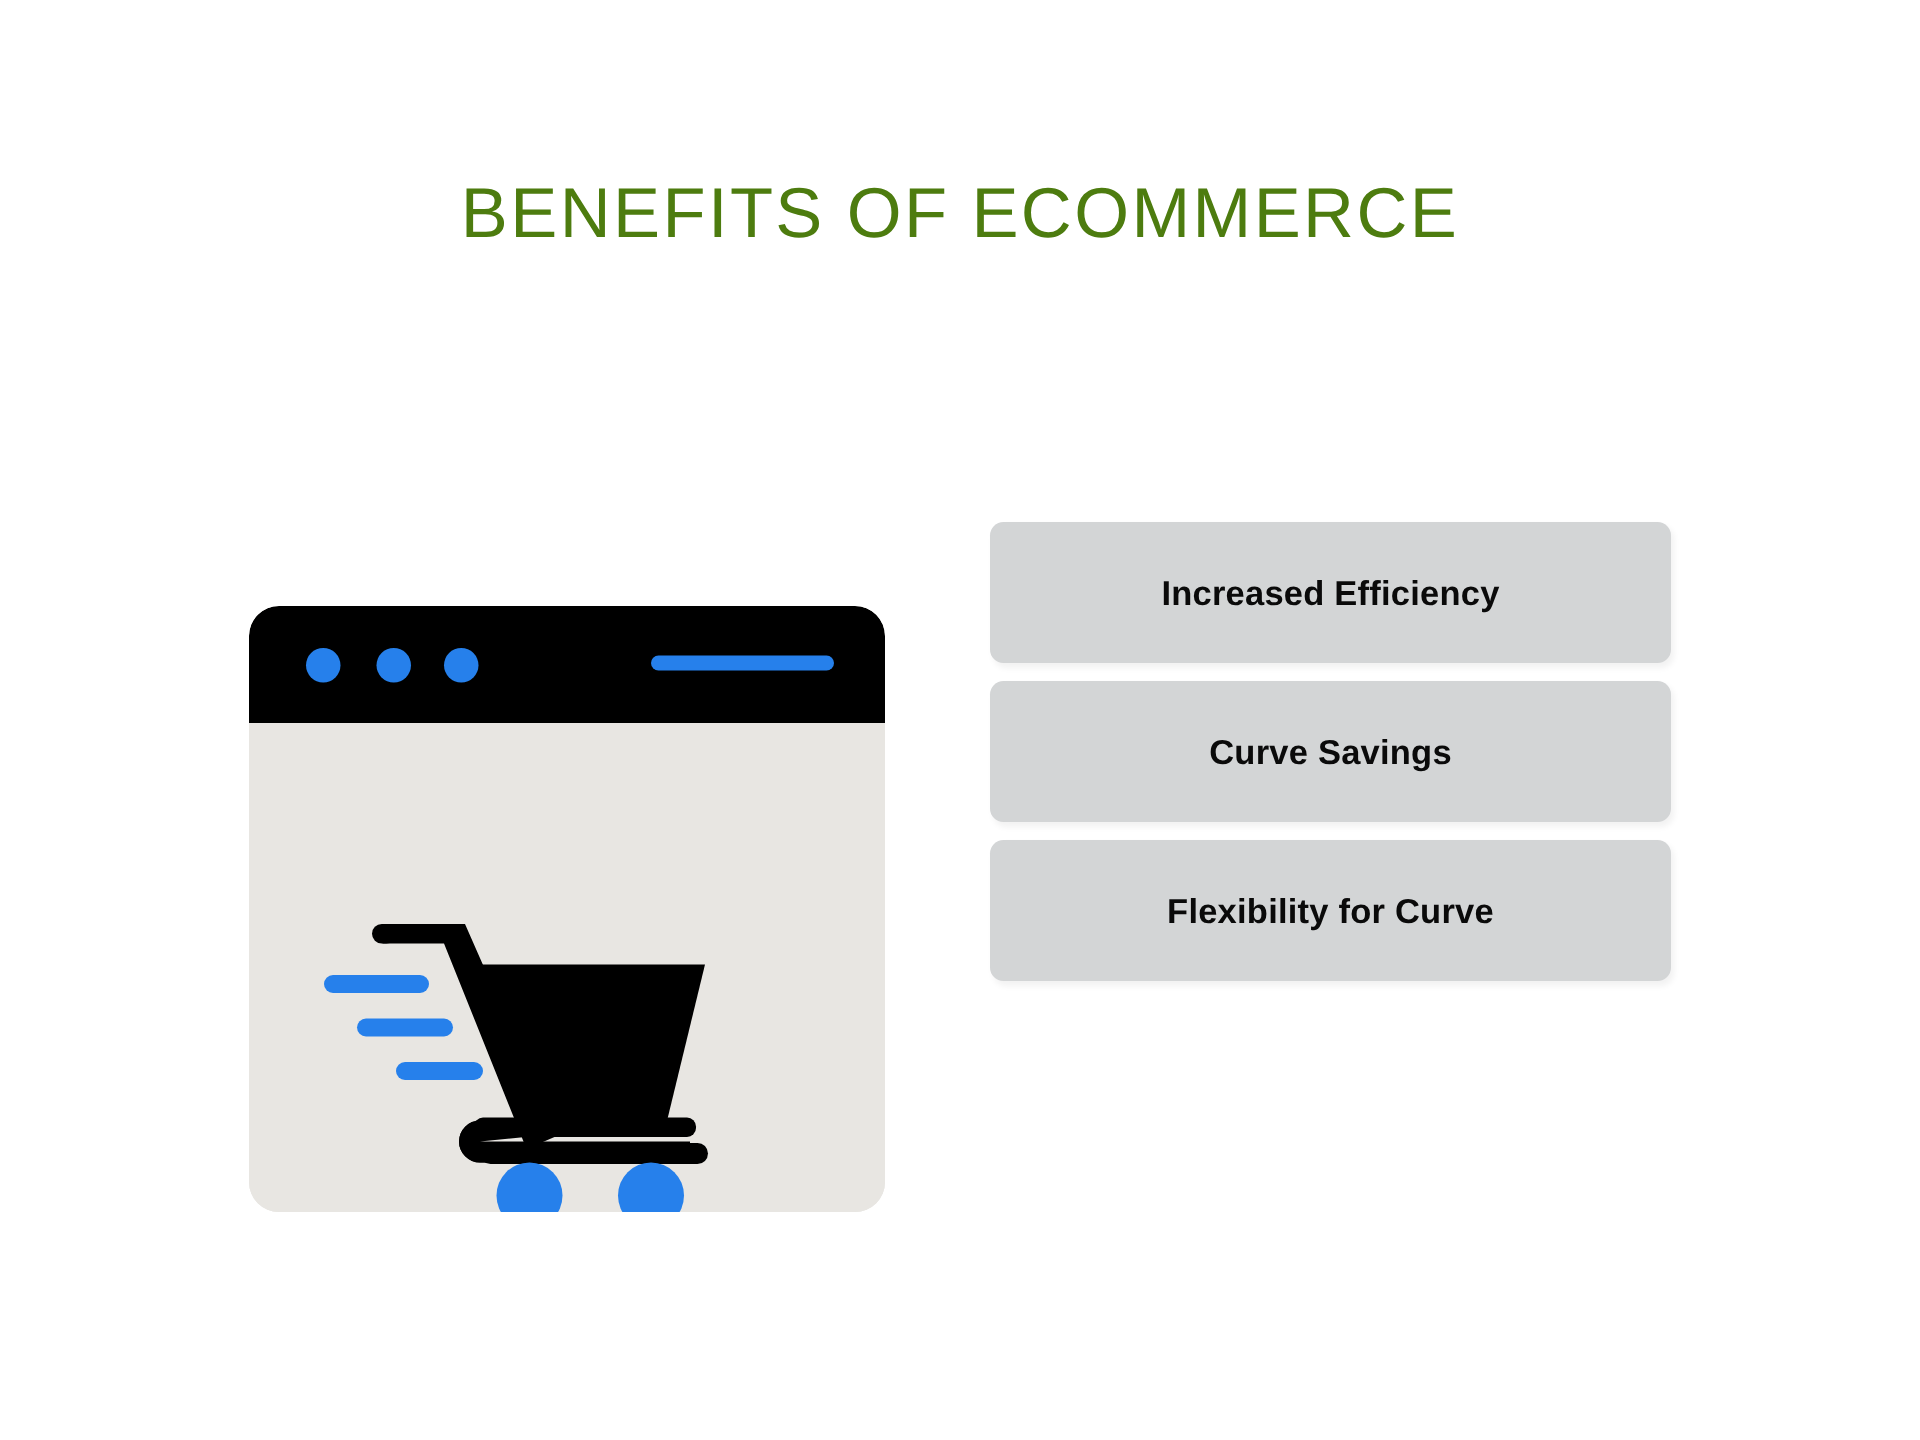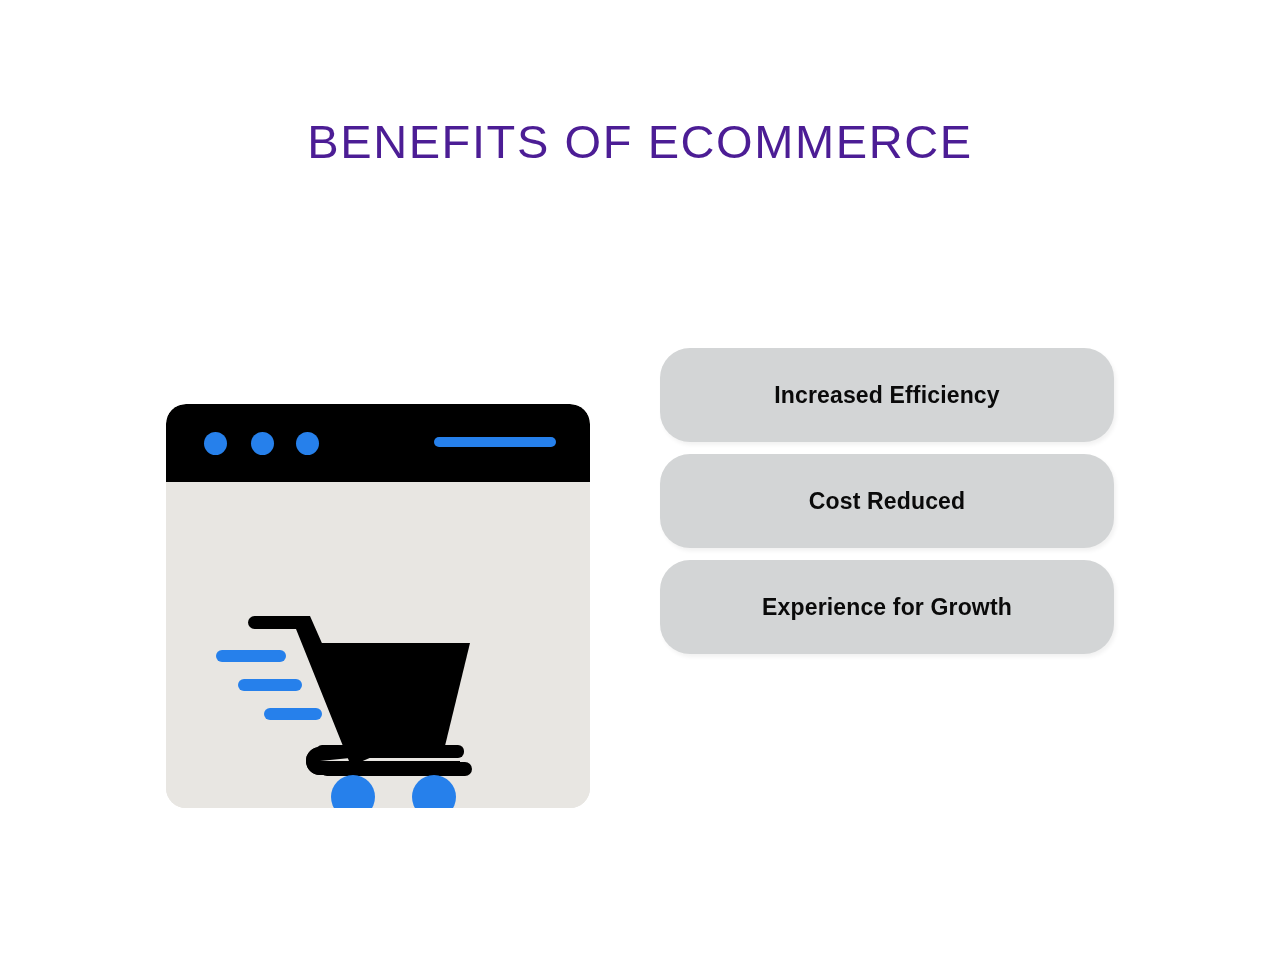--- a/index.html
+++ b/index.html
@@ -26,21 +26,21 @@
     width: 1280px;
     text-align: center;
     user-select: none;
   }
   .title-line {
     display: block;
     font-family: "Liberation Sans", "DejaVu Sans", sans-serif;
     font-size: 47px;
     font-weight: 300;
     letter-spacing: 1.6px;
-    color: #4c1d95;
+    color: #4d7c0f;
     line-height: 74px;
     text-transform: uppercase;
     white-space: nowrap;
   }
 
   
   .browser-window {
     position: absolute;
     left: 166px;
     top: 404px;
@@ -104,21 +104,21 @@
   .pill-list {
     position: absolute;
     left: 660px;
     top: 348px;
     width: 454px;
   }
   .pill {
     position: relative;
     width: 454px;
     height: 94px;
-    border-radius: 30px;
+    border-radius: 9px;
     background: #d3d5d6;
     margin-bottom: 12px;
     box-shadow: 2px 3px 4px rgba(0,0,0,0.055);
     display: flex;
     align-items: center;
     justify-content: center;
     box-sizing: border-box;
   }
   .pill:last-child { margin-bottom: 0; }
   .pill-label {
@@ -180,20 +180,20 @@
         </svg>
       </div>
     </div>
   </div>
 
   <div class="pill-list">
     <div class="pill">
       <span class="pill-label">Increased Efficiency</span>
     </div>
     <div class="pill">
-      <span class="pill-label">Cost Reduced</span>
+      <span class="pill-label">Curve Savings</span>
     </div>
     <div class="pill">
-      <span class="pill-label">Experience for Growth</span>
+      <span class="pill-label">Flexibility for Curve</span>
     </div>
   </div>
 
 </div>
 
 </body></html>

